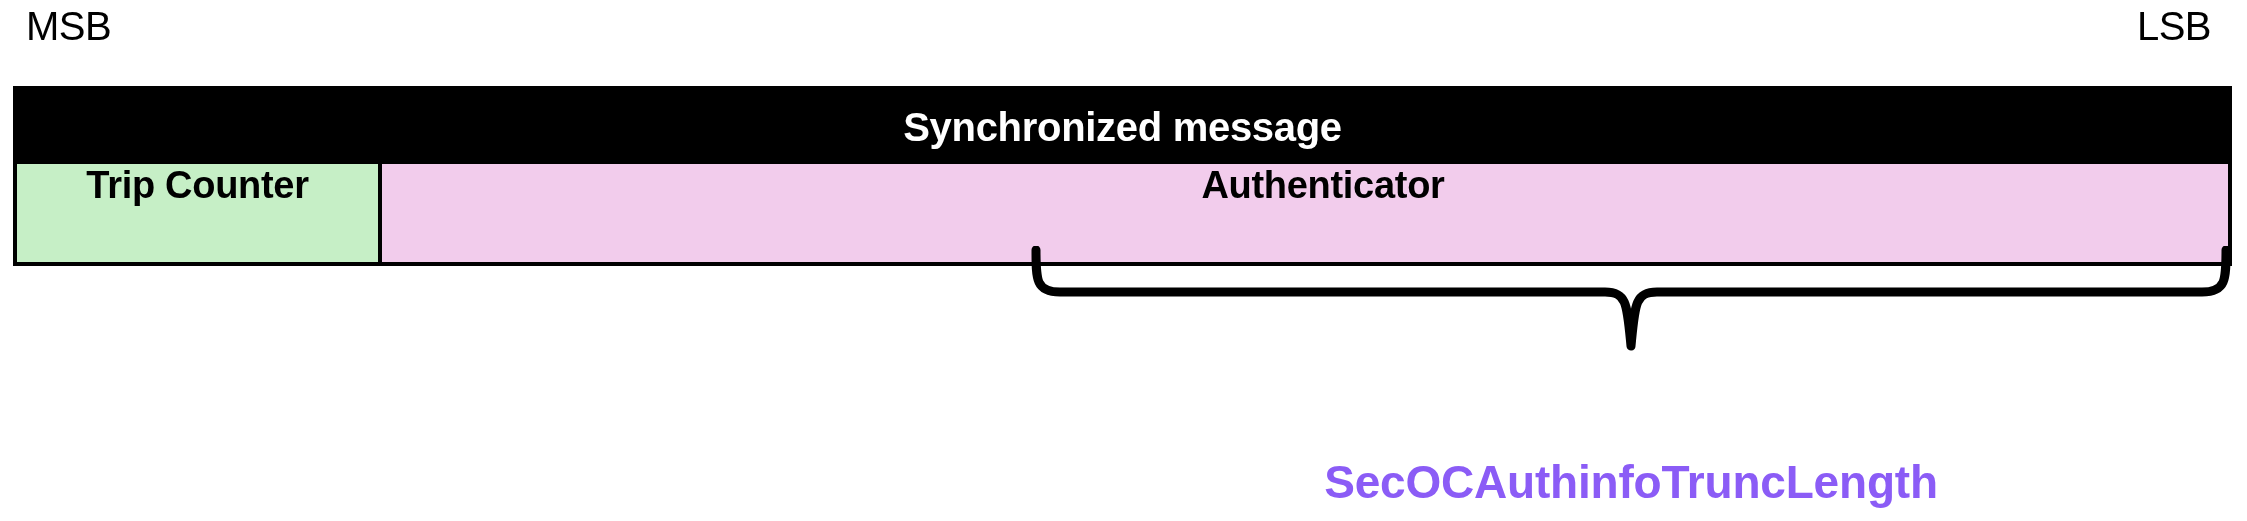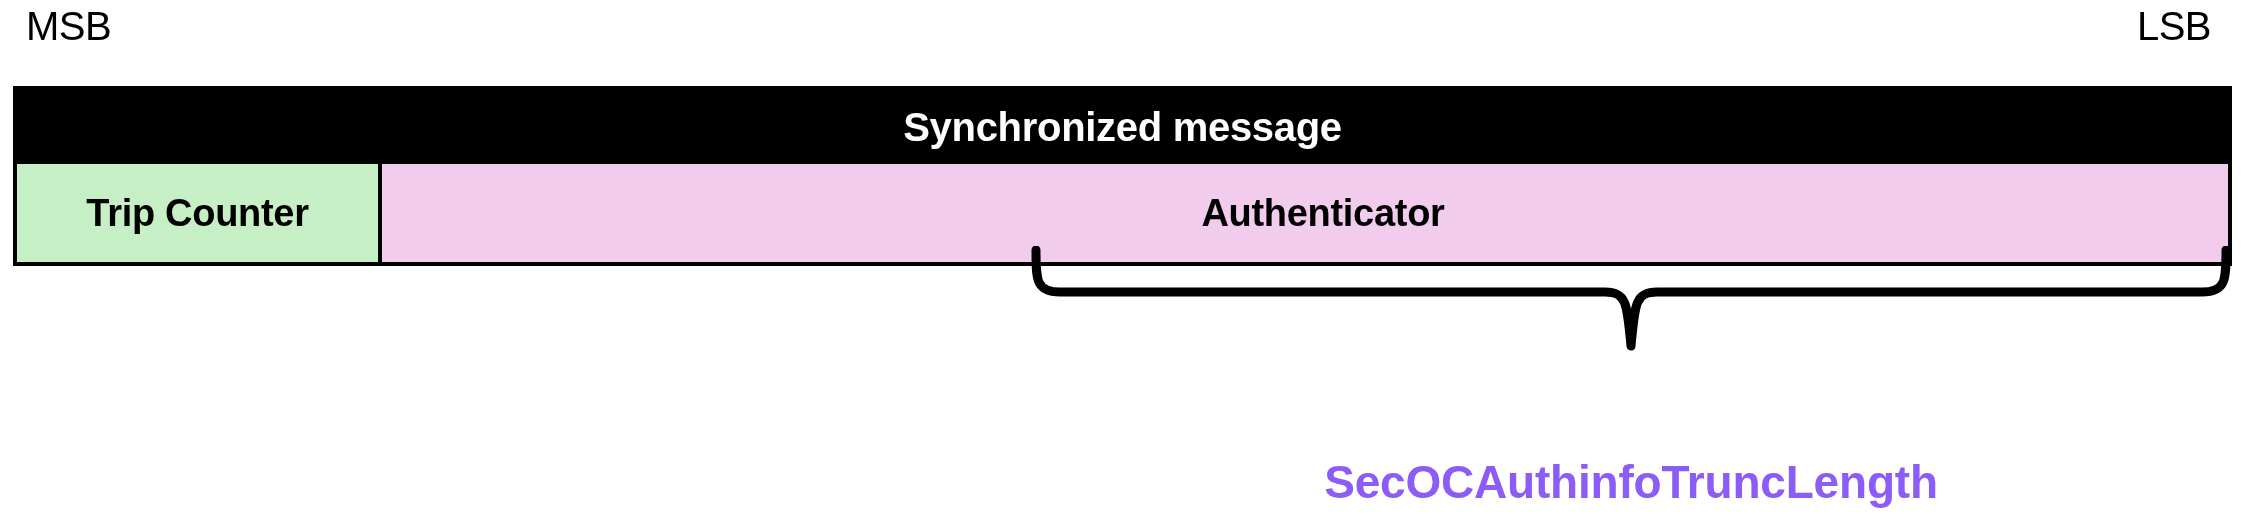--- a/index.html
+++ b/index.html
@@ -24,21 +24,21 @@
   }
   #sync-label{
     color:#ffffff;font-size:40px;font-weight:bold;letter-spacing:-0.3px;
     white-space:nowrap;
   }
 
   #fields-row{
     position:absolute;left:0;top:74px;right:0;bottom:0;display:flex;
   }
   .field{
-    display:flex;align-items:center;justify-content:center;
+    display:flex;align-items:flex-start;justify-content:center;
     box-sizing:border-box;height:100%;
     border-right:4px solid #000;
   }
   .field:last-child{border-right:none;}
   .field-label{
     font-size:38px;font-weight:bold;color:#000;letter-spacing:-0.3px;
     white-space:nowrap;
   }
   #field-trip{flex:0 0 365px;}
   #field-reset{flex:0 0 358px;}

